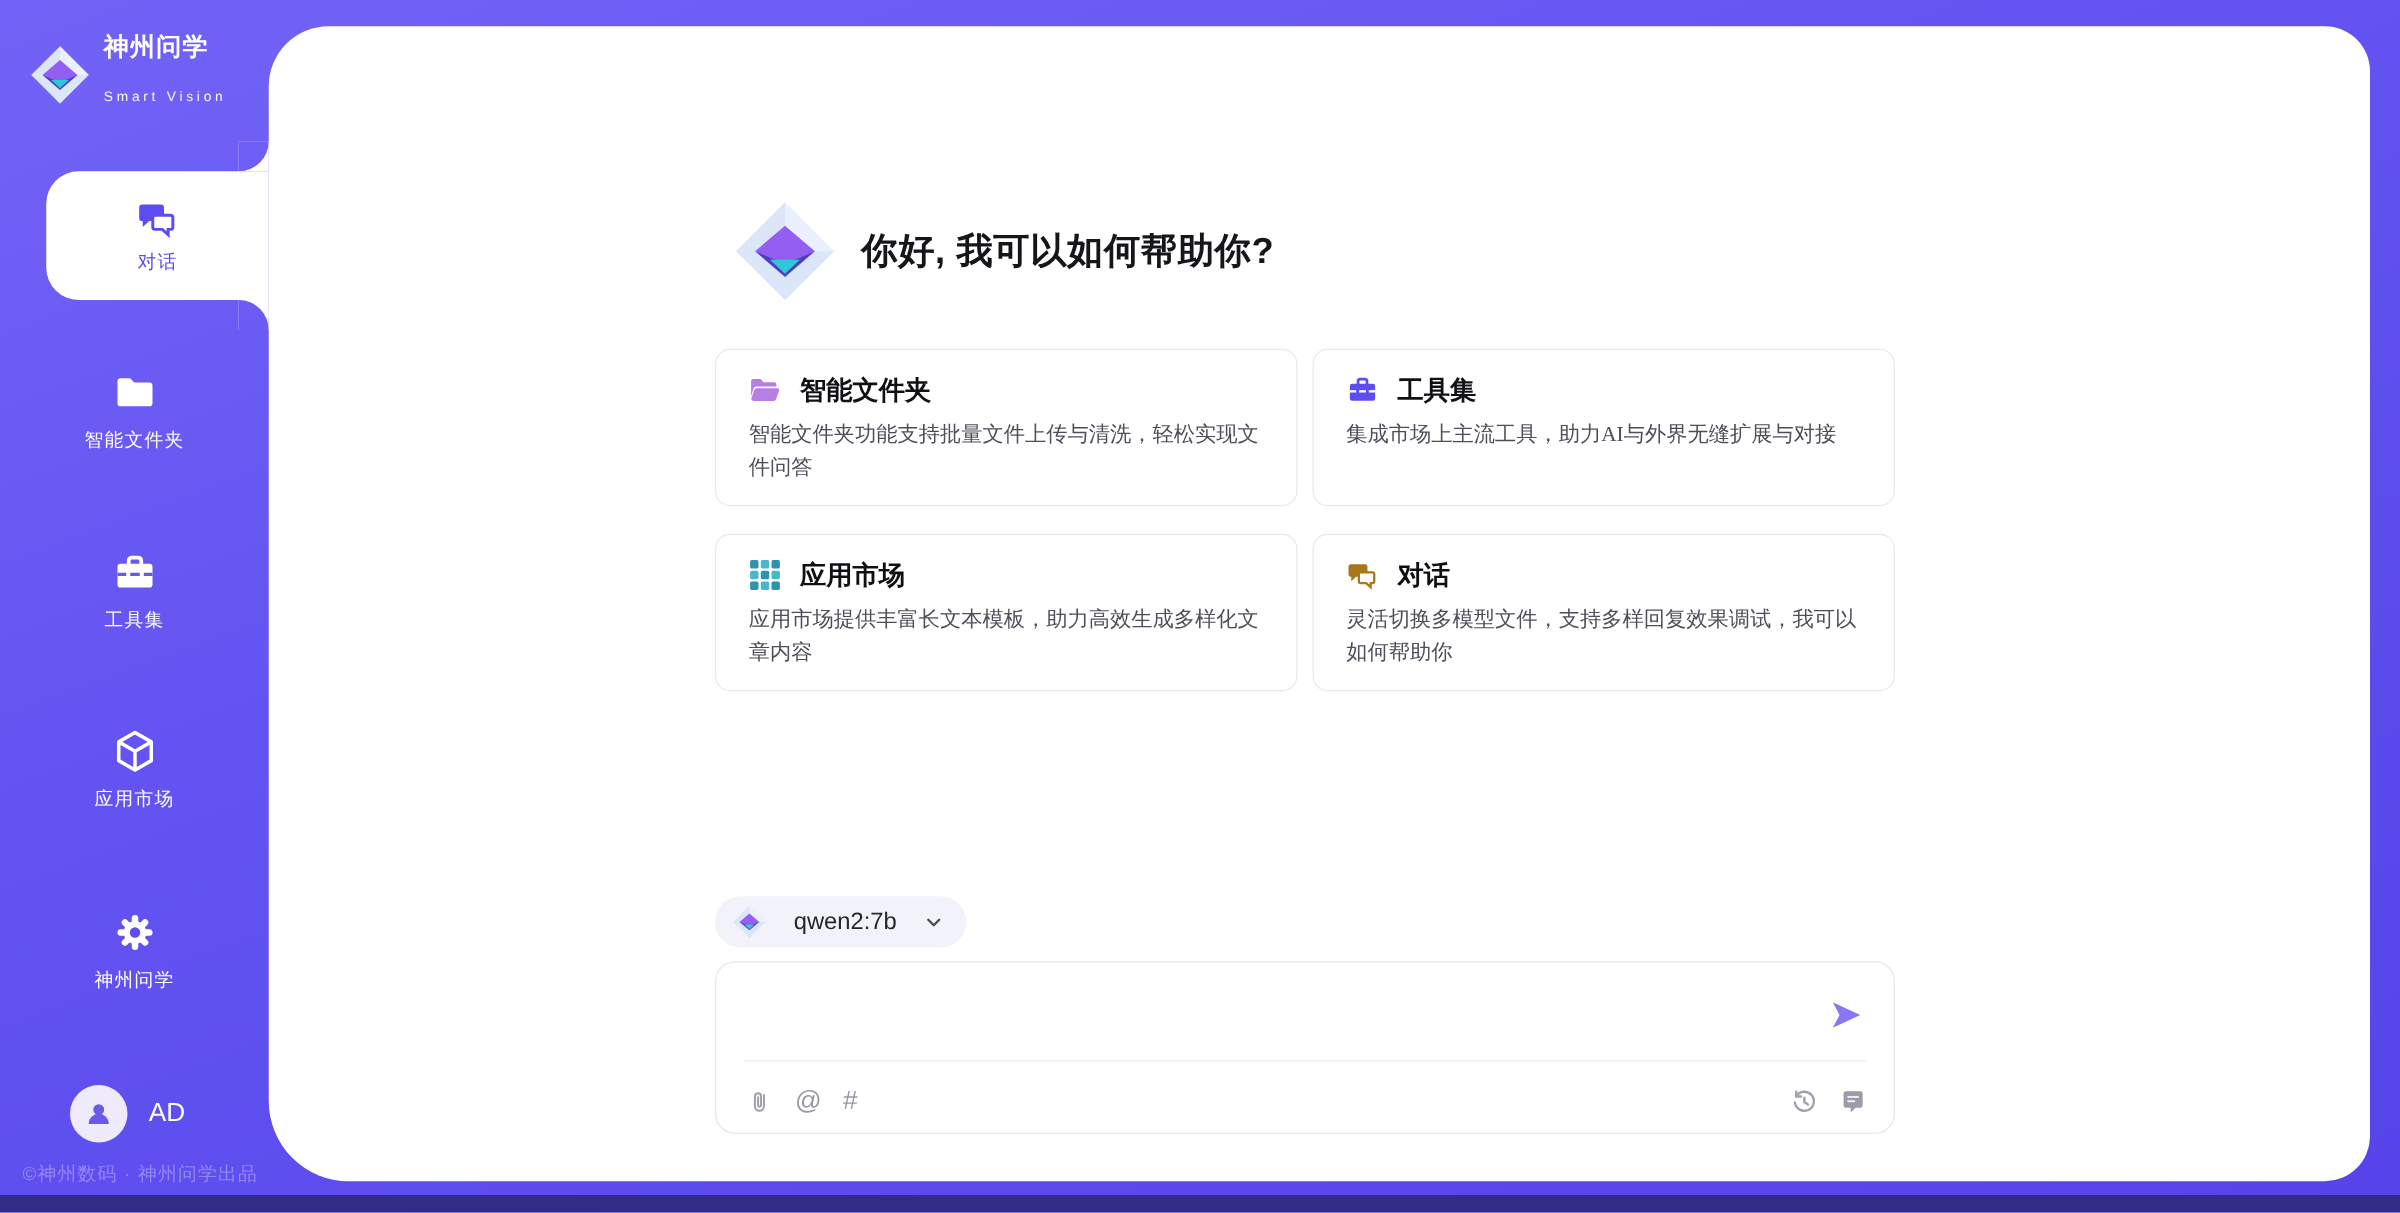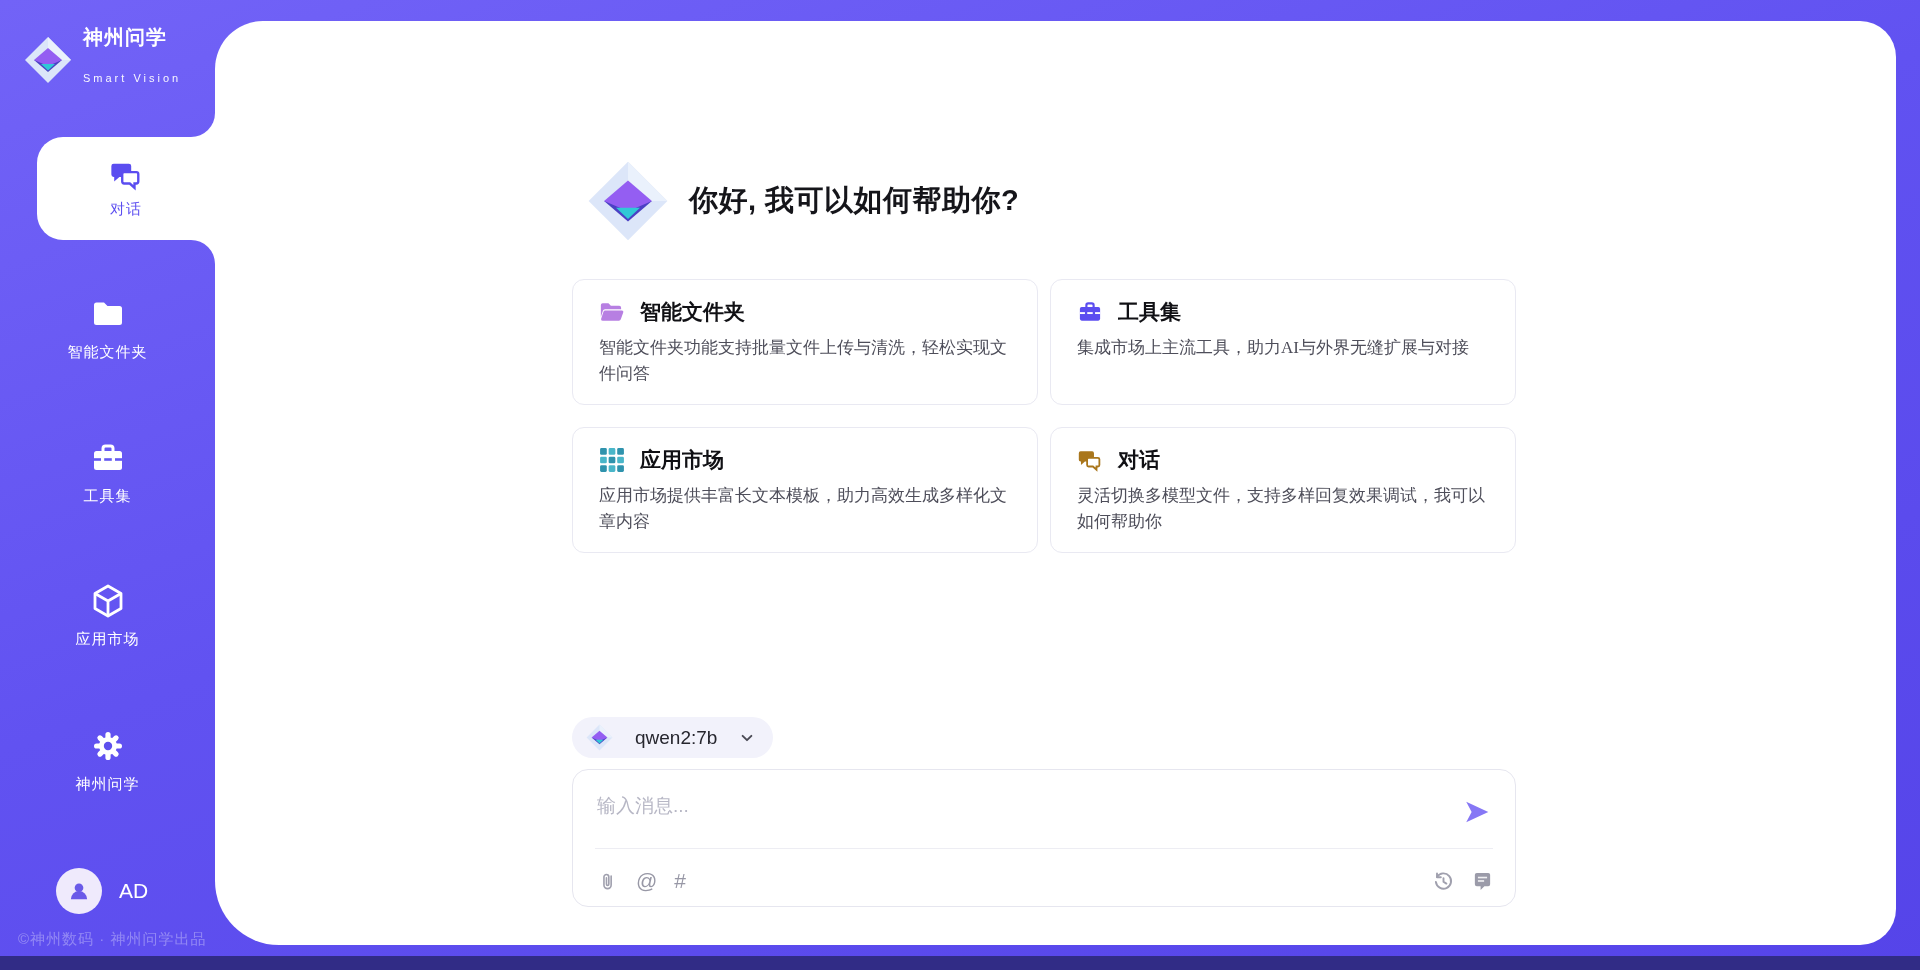--- a/index.html
+++ b/index.html
@@ -261,21 +261,20 @@
       <polygon points="24,12 38,24 24,30 10,24" fill="#945ef2"></polygon>
       <polygon points="17,28 31,28 24,34.5" fill="#30c8d6"></polygon>
     </svg>
     <span class="model-label">qwen2:7b</span>
     <svg class="chev" viewBox="0 0 18 16">
       <path d="M4 5.5 l5 5 5 -5" stroke="#4b4b55" stroke-width="2.2" fill="none" stroke-linecap="round" stroke-linejoin="round"></path>
     </svg>
   </div>
 
   <div class="composer">
-    <input type="text" placeholder="输入消息..." style="">
     <svg class="send-btn" viewBox="0 0 26 26">
       <path d="M3 3.5 L23.5 13 L3 22.5 L8 13 Z" fill="#8677f5"></path>
     </svg>
     <div class="composer-divider"></div>
     <div class="composer-toolbar">
       <span class="tb-icon">
         <svg viewBox="0 0 20 24" width="18" height="22">
           <path d="M13.5 6.5 v10 a4 4 0 0 1 -8 0 v-9 a2.7 2.7 0 0 1 5.4 0 v8 a1.3 1.3 0 0 1 -2.6 0 v-7" fill="none" stroke="currentColor" stroke-width="1.8" stroke-linecap="round"></path>
         </svg>
       </span>

